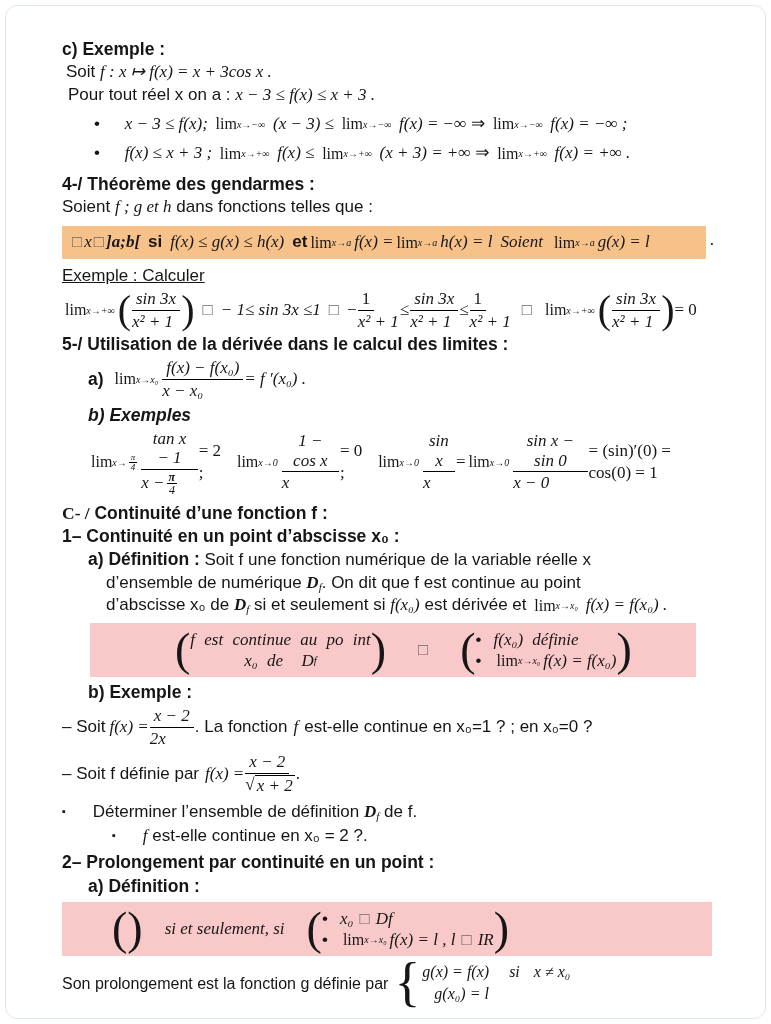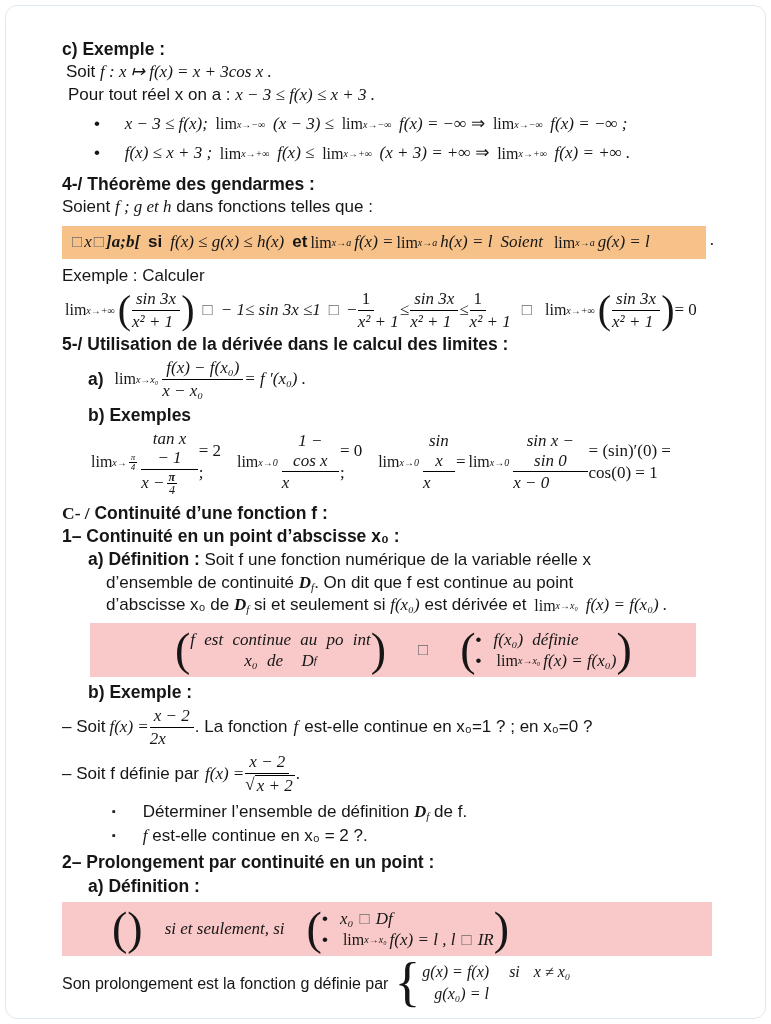--- a/index.html
+++ b/index.html
@@ -142,21 +142,21 @@
         <span class="gap"></span>
         <span class="lim">
             <span class="lw">lim</span>
             <span class="ls">x→a</span>
           </span>
         <span class="m">g(x) = l</span>
       </div>
       <span class="mu" style="margin-left:4px;">.</span>
     </div>
 
-    <div style="margin-top:2px;">Exemple : Calculer</div>
+    <div style="margin-top:2px;text-decoration:underline;">Exemple : Calculer</div>
 
     <div class="row" style="margin-top:2px;">
       <span class="lim">
           <span class="lw">lim</span>
           <span class="ls">x→+∞</span>
         </span>
       <span class="bp bp-md">(</span>
       <span class="frac">
           <span class="num">sin 3x</span>
           <span class="den">x² + 1</span>
@@ -200,21 +200,21 @@
       <span class="lim">
           <span class="lw">lim</span>
           <span class="ls">x→x₀</span>
         </span>
       <span class="frac">
           <span class="num">f(x) − f(x₀)</span>
           <span class="den">x − x₀</span>
         </span>
       <span class="m">= f ′(x₀) .</span>
     </div>
-    <div class="h" style="margin-left:26px;margin-top:3px;">b) Exemples</div>
+    <div class="h" style="margin-left:26px;margin-top:3px;font-style:italic;">b) Exemples</div>
 
     <div class="row" style="margin-left:26px;margin-top:2px;">
       <span class="lim">
           <span class="lw">lim</span>
           <span class="ls">
             <span>x→</span>
             <span class="tf sub">
               <span class="num">π</span>
               <span>4</span>
             </span>
@@ -262,21 +262,21 @@
 
     <div style="margin-top:6px;">
       <span class="h" style="font-family:'Liberation Serif',serif;">C- /</span>
       <span class="h">Continuité d’une fonction f :</span>
     </div>
     <div class="h">1– Continuité en un point d’abscisse x₀ :</div>
     <div style="margin-left:26px;">
       <span class="h">a) Définition :</span>
       <span>Soit f une fonction numérique de la variable réelle x</span><br>
       <span style="margin-left:18px;">
-        <span>d’ensemble de continuité</span>
+        <span>d’ensemble de numérique</span>
         <span class="scriptD">D</span><span class="dsub">f</span><span>. On dit que f est continue au point</span>
       </span><br>
       <span style="margin-left:18px;">
         <span>d’abscisse x₀ de</span>
         <span class="scriptD">D</span><span class="dsub">f</span>
         <span>si et seulement si</span>
         <span class="m">f(x₀)</span>
         <span>est dérivée et</span>
         <span class="lim">
             <span class="lw">lim</span>
@@ -330,21 +330,21 @@
       <span class="m" style="margin-left:6px;">f(x) =</span>
       <span class="frac">
           <span class="num">x − 2</span>
           <span class="den">
             <span class="rt">√</span>
             <span class="rad">x + 2</span>
           </span>
         </span>
       <span class="mu">.</span>
     </div>
-    <div style="margin-left:50px;margin-top:5px;">
+    <div style="margin-top:5px;">
       <span class="sqb">▪</span>
       <span>Déterminer l’ensemble de définition</span>
       <span class="scriptD">D</span><span class="dsub">f</span>
       <span>de f.</span>
     </div>
     <div style="margin-left:50px;margin-top:2px;">
       <span class="sqb">▪</span>
       <span class="m">f</span>
       <span>est-elle continue en x₀ = 2 ?.</span>
     </div>

